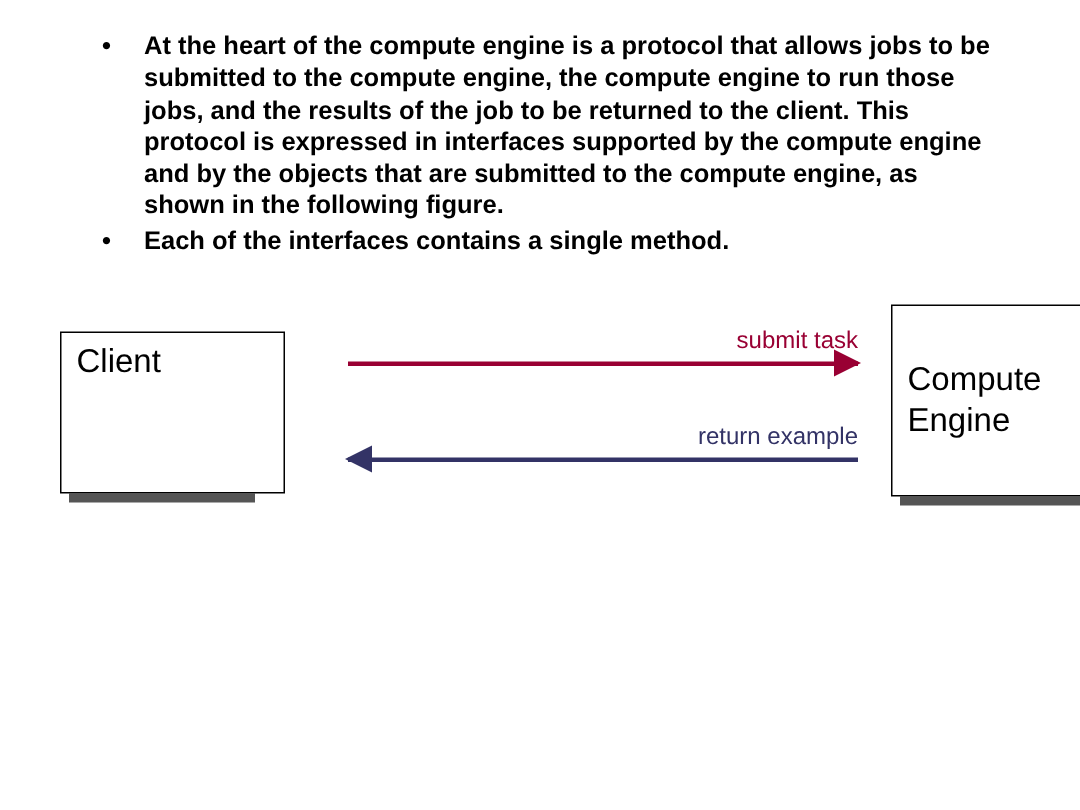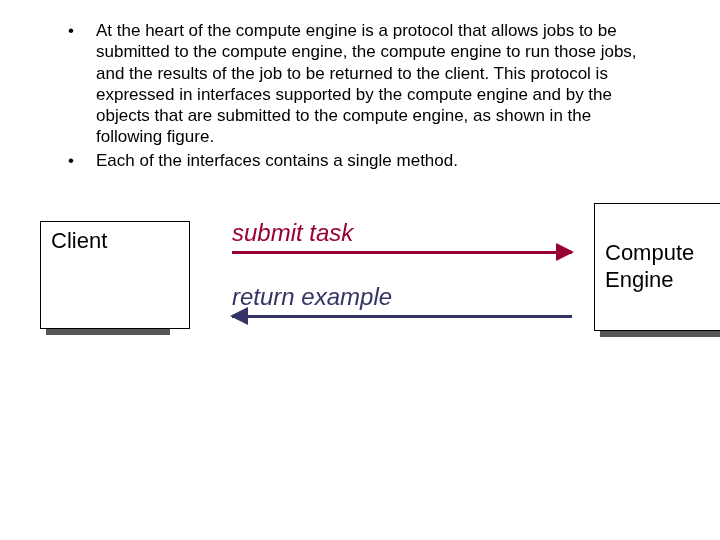--- a/index.html
+++ b/index.html
@@ -27,20 +27,21 @@
     list-style: none;
     padding: 0;
     margin: 0 20px 0 28px;
   }
   ul.bullets li {
     position: relative;
     padding-left: 28px;
     font-size: 17px;
     line-height: 1.25;
     margin-bottom: 2px;
+    font-weight: bold;
   }
   ul.bullets li::before {
     content: "•";
     position: absolute;
     left: 0;
     top: 0;
     font-size: 17px;
   }
   .diagram {
     position: relative;
@@ -91,25 +92,24 @@
     width: 130px;
     height: 128px;
     flex-direction: column;
     justify-content: center;
     align-items: flex-start;
   }
   .arrow-group {
     position: absolute;
   }
   .arrow-label {
-    font-size: 24px;
+    font-size: 16px;
     color: var(--c);
-    text-align: left;
+    text-align: right;
     margin-bottom: 4px;
-    font-style: italic;
   }
   .arrow-line {
     position: relative;
     height: 3px;
     background: var(--c);
     width: 340px;
   }
   .arrow-head-right {
     position: absolute;
     right: -2px;

